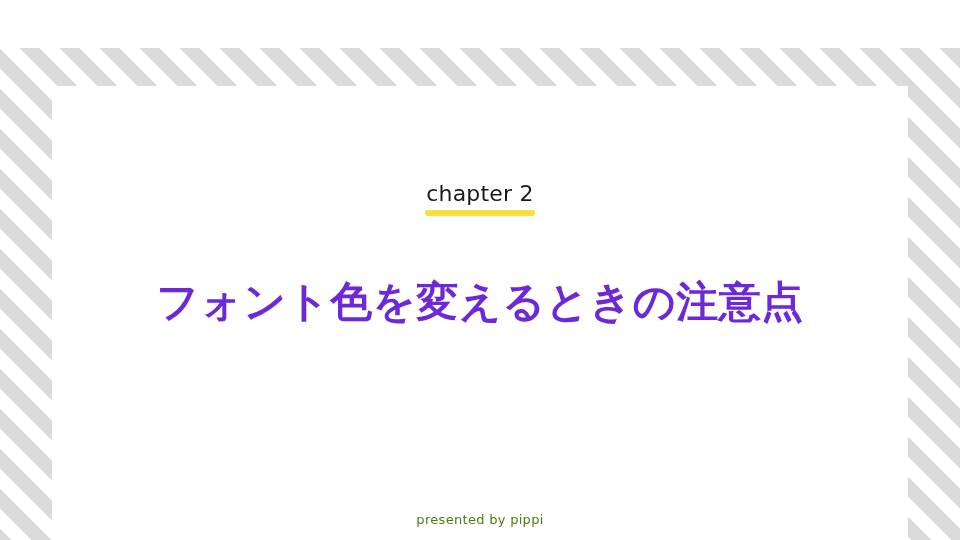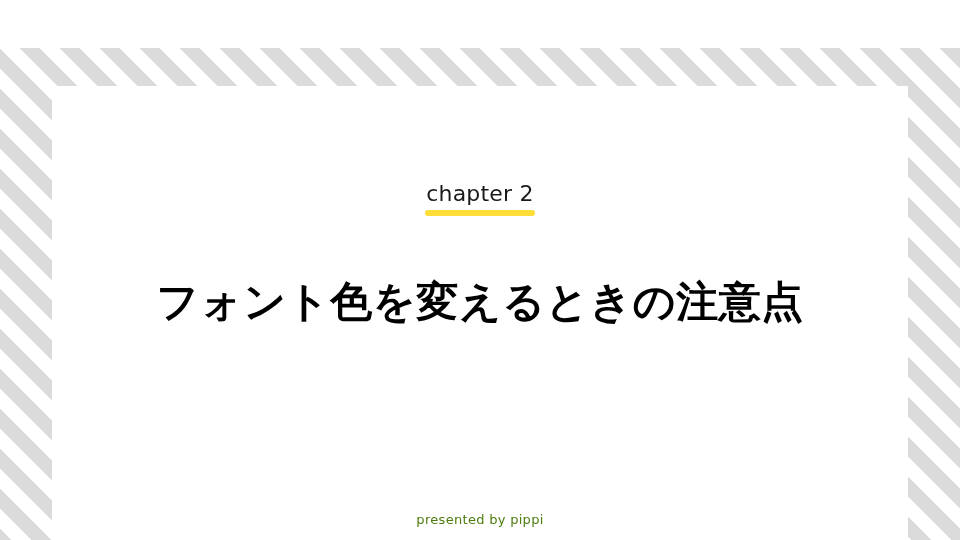--- a/index.html
+++ b/index.html
@@ -117,21 +117,21 @@
 
   <div id="card" style="background: rgb(255, 255, 255);">
     <div class="card-inner">
 
       <div id="eyebrow-block">
         <span id="eyebrow-text">chapter 2</span>
         <span id="eyebrow-underline" style="background: rgb(255, 222, 58);"></span>
       </div>
 
       <div id="title-block">
-        <h1 id="title-text" style="margin: 0px; color: #000000;">フォント色を変えるときの注意点</h1>
+        <h1 id="title-text" style="margin: 0px; color: #6d28d9;">フォント色を変えるときの注意点</h1>
       </div>
 
       <div id="footer-block">
         <span id="footer-text" style="color: #4d7c0f;">presented by pippi</span>
       </div>
 
     </div>
   </div>
 </div>
 

